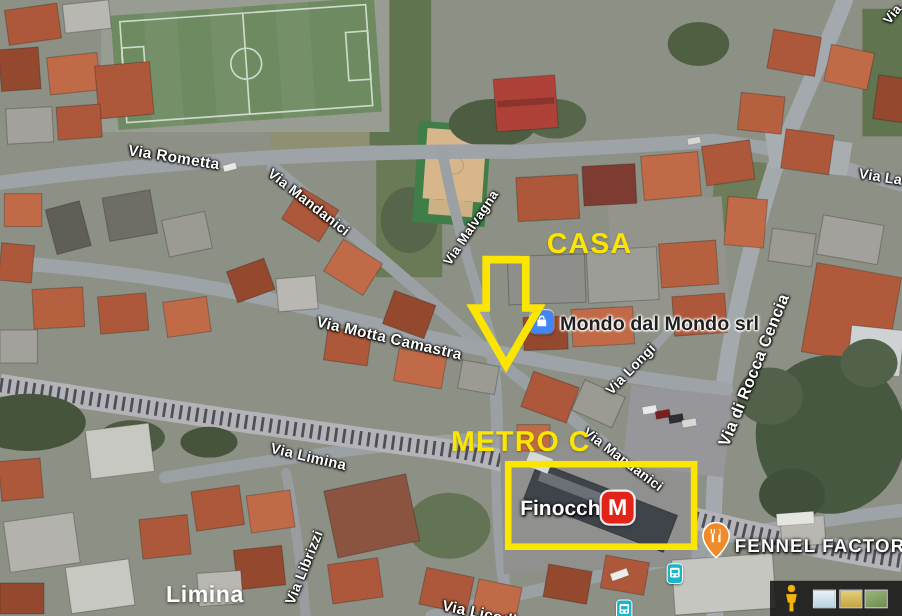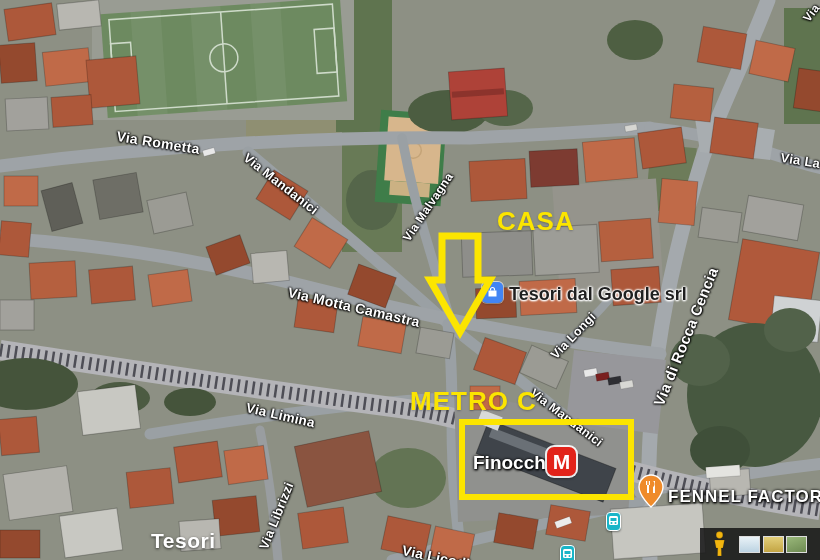--- a/index.html
+++ b/index.html
@@ -215,21 +215,21 @@
   <div class="st" style="left:404px;top:542px;font-size:14px;transform:rotate(12deg)">Via Licodia Eu</div>
   <div class="st" style="left:782px;top:150px;font-size:13px;transform:rotate(9deg)">Via La</div>
   <div class="st" style="left:800px;top:16px;font-size:12px;transform:rotate(-52deg)">Via</div>
 
   <div class="icon-box shop-icon" style="left:482px;top:282px;">
     <svg width="13" height="13" viewBox="0 0 13 13">
       <path d="M2.5 4.5 h8 v6 h-8 z" fill="#fff"></path>
       <path d="M4.5 4.5 v-1 a2 2 0 0 1 4 0 v1" fill="none" stroke="#fff" stroke-width="1.2"></path>
     </svg>
   </div>
-  <div class="poi-dark" style="left:509px;top:284px;font-size:18px;">Tesori dal Google srl</div>
+  <div class="poi-dark" style="left:509px;top:284px;font-size:18px;">Mondo dal Mondo srl</div>
 
   <div class="poi-light" style="left:473px;top:452px;font-size:19px;">Finocchio</div>
   <div class="icon-box metro-logo" style="left:547px;top:447px;">M</div>
 
   <div class="icon-box" style="left:638px;top:474px;width:26px;height:34px;">
     <svg width="26" height="34" viewBox="0 0 26 34">
       <path d="M13 1 C6.4 1 1 6.4 1 13 c0 9 12 20 12 20 s12 -11 12 -20 C25 6.4 19.6 1 13 1 Z" fill="#ef8b2a" stroke="#fff" stroke-width="1.4"></path>
       <rect x="9" y="7" width="2" height="12" fill="#fff"></rect>
       <rect x="8" y="7" width="4" height="4" fill="#ef8b2a"></rect>
       <rect x="8" y="7" width="1.2" height="4" fill="#fff"></rect>
@@ -256,21 +256,21 @@
     </svg>
   </div>
 
   <div class="yellow-text" style="left:456px;top:206px;margin-left:41px;">CASA</div>
   <svg width="80" height="110" viewBox="420 230 80 110" style="position:absolute;left:420px;top:230px;">
     <polygon points="442,236 478,236 478,280 490,280 460,332 430,280 442,280" fill="none" stroke="#fce500" stroke-width="7" stroke-linejoin="miter"></polygon>
   </svg>
   <div class="yellow-text" style="left:410px;top:386px;">METRO C</div>
   <div class="yellow-rect"></div>
 
-  <div class="google-logo">Tesori</div>
+  <div class="google-logo">Limina</div>
 
   <div class="ctrl-bar">
     <svg width="15" height="26" viewBox="0 0 15 26" style="margin-left:12px;">
       <g fill="#f2b50f" stroke="rgba(0,0,0,.3)" stroke-width="0.5">
         <circle cx="7.5" cy="4" r="3.4"></circle>
         <path d="M2.5 9 h10 l-1.6 8 h-1.6 l0.2 8 h-4 l0.2 -8 h-1.6 z"></path>
       </g>
     </svg>
     <div class="thumb" style="margin-left:12px;background:linear-gradient(180deg,#e9f2f7,#bcd3e2);"></div>
     <div class="thumb" style="background:linear-gradient(180deg,#e3cf7a,#c3a544);"></div>

